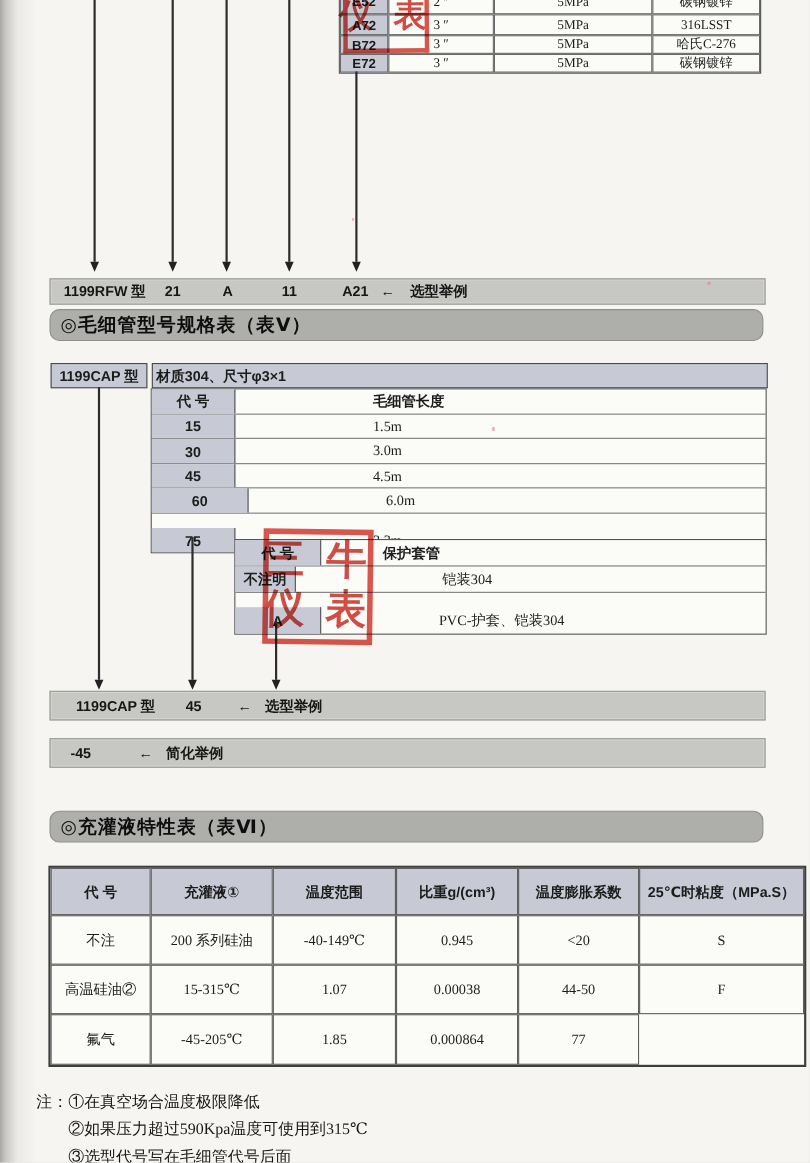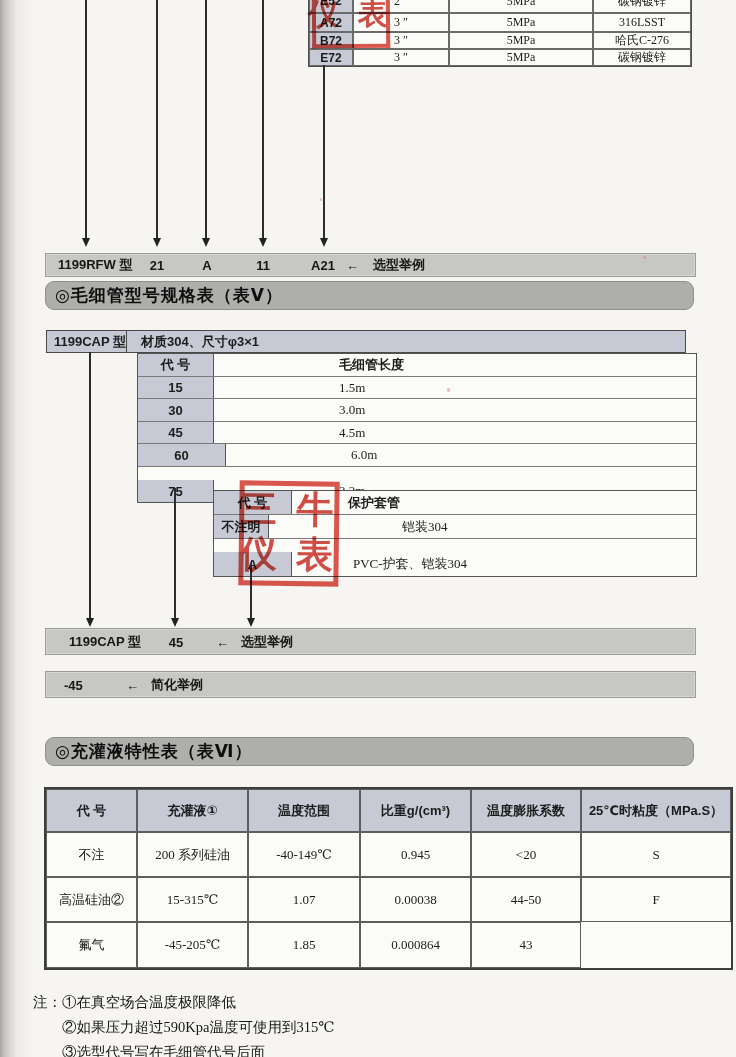--- a/index.html
+++ b/index.html
@@ -138,21 +138,21 @@
     <span class="ctr" style="left:277px">A21</span>
     <span class="arrow-glyph" style="left:300px">←</span>
     <span style="left:327px">选型举例</span>
   </div>
 
   <div class="section-bar ht" style="top:281px">
     <span>◎毛细管型号规格表（表Ⅴ）</span>
   </div>
 
   <div class="capv-head-cell ht" style="left:46px;width:88px;justify-content:center">1199CAP 型</div>
-  <div class="capv-head-cell ht" style="left:126px;width:560px;padding-left:14px">材质304、尺寸φ3×1</div>
+  <div class="capv-head-cell ht" style="left:138px;width:560px;padding-left:3px">材质304、尺寸φ3×1</div>
 
   <div class="subtable" style="left:137px;top:353px;width:560px">
     <div class="srow" style="height:23px">
       <div class="scode ht" style="width:76px">代 号</div>
       <div class="sval" style="padding-left:125px;font-weight:600;font-family:'Liberation Sans','DejaVu Sans',sans-serif">毛细管长度</div>
     </div>
     <div class="srow" style="height:22px">
       <div class="scode ht" style="width:76px">15</div>
       <div class="sval" style="padding-left:125px">1.5m</div>
     </div>
@@ -178,21 +178,21 @@
     <div class="srow" style="height:24px">
       <div class="scode ht" style="width:78px">代 号</div>
       <div class="sval" style="padding-left:56px;font-weight:600;font-family:'Liberation Sans','DejaVu Sans',sans-serif">保护套管</div>
     </div>
     <div class="srow" style="height:24px">
       <div class="scode ht" style="width:55px">不注明</div>
       <div class="sval" style="padding-left:133px">铠装304</div>
     </div>
     <div class="srow" style="height:24px">
       <div class="scode ht" style="width:78px">A</div>
-      <div class="sval" style="padding-left:61px">PVC-护套、铠装304</div>
+      <div class="sval" style="padding-left:107px">PVC-护套、铠装304</div>
     </div>
   </div>
 
   <div class="vl" style="left:89px;top:352px;height:266px"></div>
   <div class="vl" style="left:174px;top:488px;height:130px"></div>
   <div class="vl" style="left:250px;top:563px;height:55px"></div>
 
   <div class="bar ht" style="top:628px;height:25px">
     <span style="left:23px">1199CAP 型</span>
     <span class="ctr" style="left:130px">45</span>
@@ -229,21 +229,21 @@
     <div class="cell">15-315℃</div>
     <div class="cell">1.07</div>
     <div class="cell">0.00038</div>
     <div class="cell">44-50</div>
 
     <div class="cell">F</div>
     <div class="cell">氟气</div>
     <div class="cell">-45-205℃</div>
     <div class="cell">1.85</div>
     <div class="cell">0.000864</div>
-    <div class="cell">43</div>
+    <div class="cell">77</div>
   </div>
 
   <div class="notes">
     <div>注：①在真空场合温度极限降低</div>
     <div class="indent">②如果压力超过590Kpa温度可使用到315℃</div>
     <div class="indent">③选型代号写在毛细管代号后面</div>
   </div>
 
   <div class="stamp stamp-box-top">
     <div class="chars">仪 表</div>

